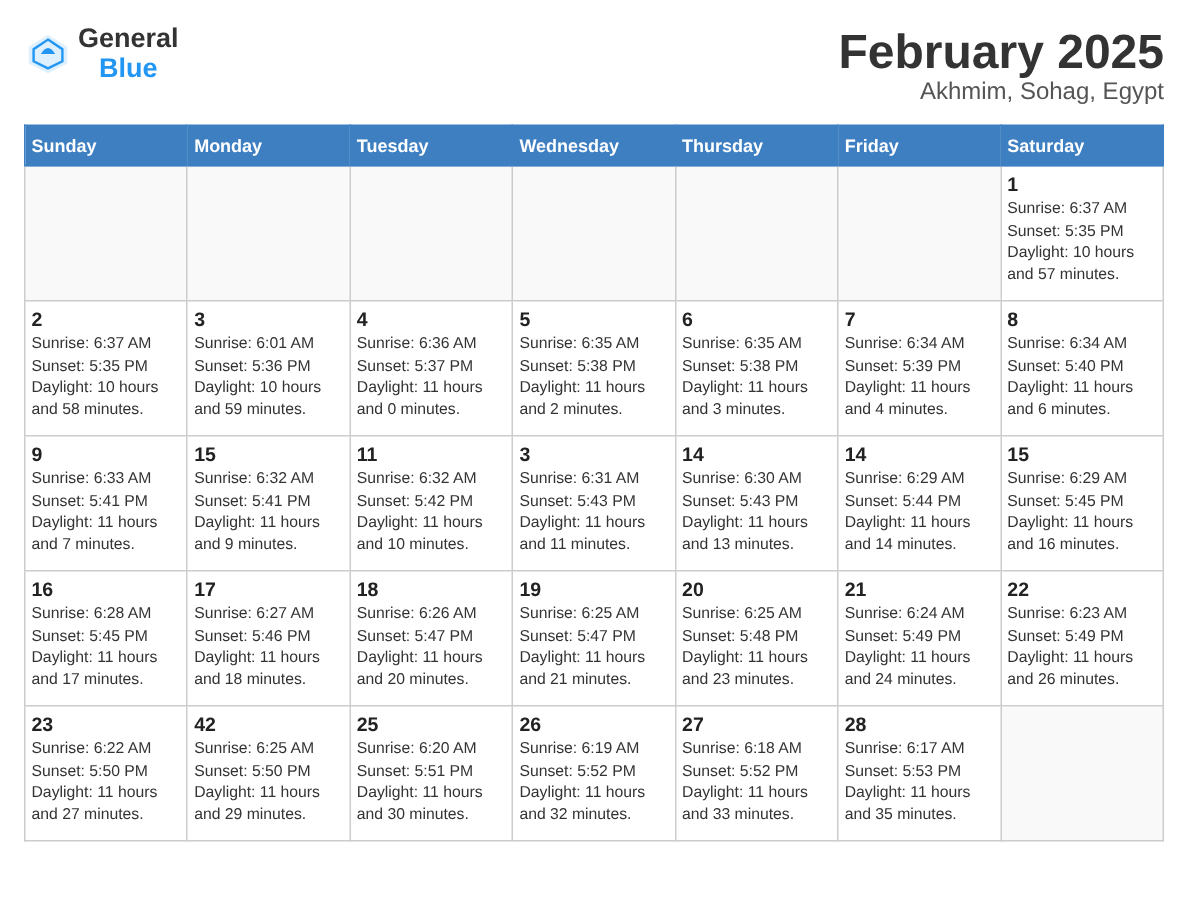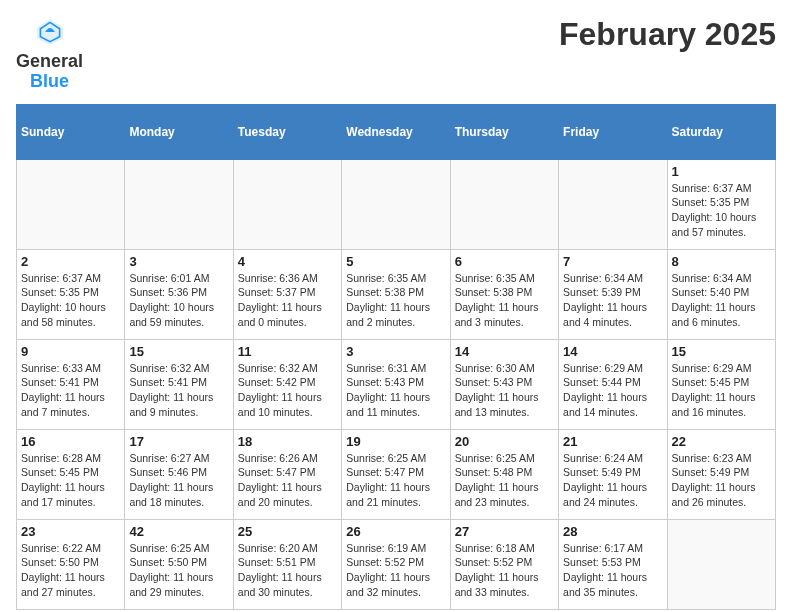--- a/index.html
+++ b/index.html
@@ -13,21 +13,20 @@
     .header {
       display: flex;
       justify-content: space-between;
       align-items: flex-start;
       margin-bottom: 12px;
     }
     .logo {
       display: flex;
       align-items: center;
       gap: 4px;
-      flex-direction: column;
     }
     .logo-text {
       font-size: 18px;
       font-weight: bold;
       line-height: 1.1;
     }
     .logo-general { color: #333; }
     .logo-blue { color: #2196F3; text-align: center; }
     .logo-icon {
       width: 32px;
@@ -44,21 +43,21 @@
       color: #555;
     }
     .calendar {
       width: 100%;
       border-collapse: collapse;
       font-size: 11px;
     }
     .calendar th {
       background: #3d7fc1;
       color: #fff;
-      padding: 20px 4px;
+      padding: 6px 4px;
       text-align: left;
       font-size: 12px;
       font-weight: bold;
       border: 1px solid #3d7fc1;
     }
     .calendar td {
       border: 1px solid #ccc;
       vertical-align: top;
       padding: 4px;
       width: 108px;
@@ -92,20 +91,21 @@
       <polygon points="20,8 32,16 32,26 20,32 8,26 8,16" fill="none" stroke="#2196F3" stroke-width="2"></polygon>
       <path d="M14,20 Q20,10 26,20" fill="#2196F3" stroke="none"></path>
     </svg>
     <div class="logo-text">
       <div class="logo-general">General</div>
       <div class="logo-blue">Blue</div>
     </div>
   </div>
   <div class="title-block">
     <div class="month-title">February 2025</div>
+    <div class="subtitle">Akhmim, Sohag, Egypt</div>
   </div>
 </div>
 
 <table class="calendar">
   <thead>
     <tr>
     <th>Sunday</th>
         <th>Monday</th>
         <th>Tuesday</th>
         <th>Wednesday</th>

